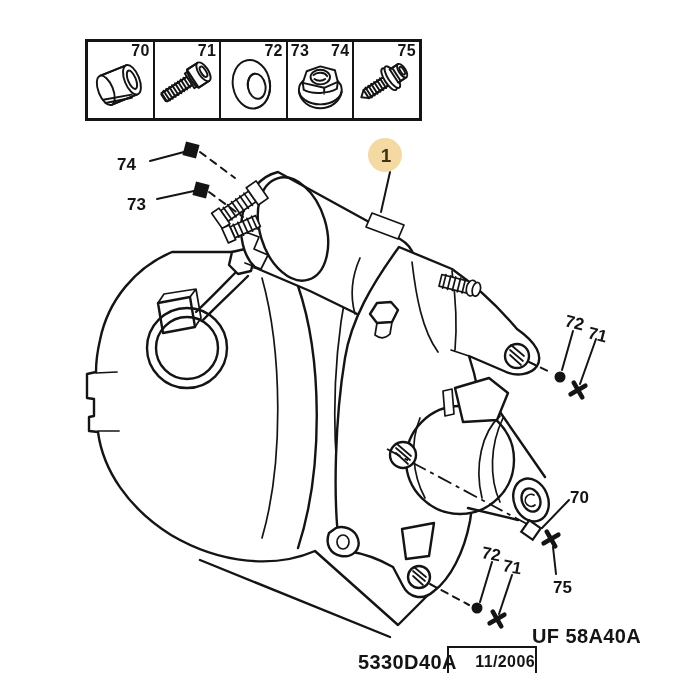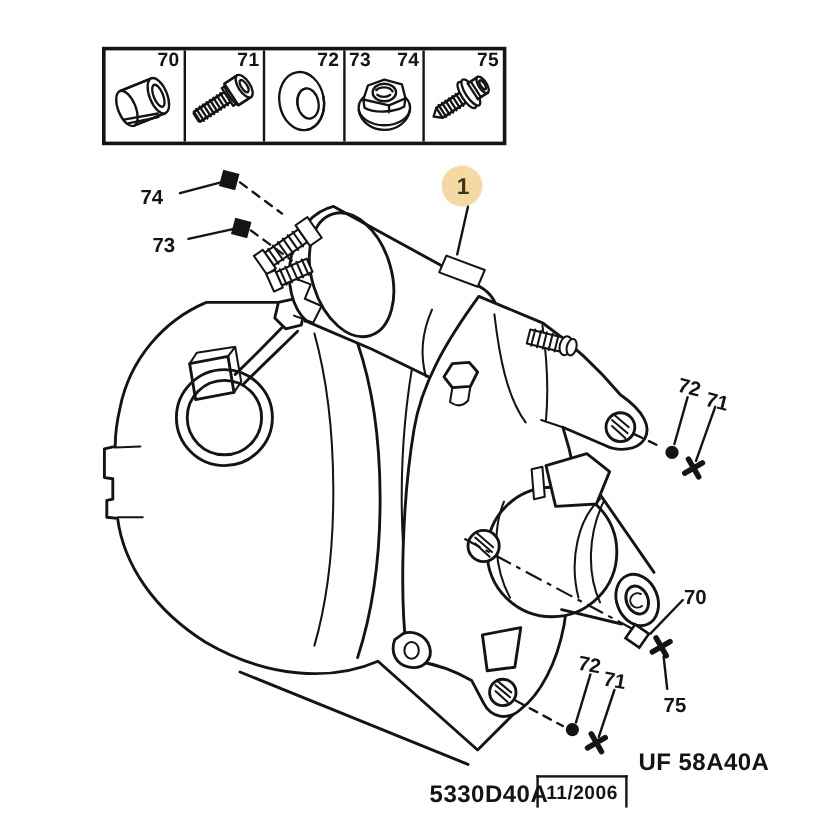--- a/index.html
+++ b/index.html
@@ -23,23 +23,23 @@
   .leader.dashed{stroke-dasharray:7 6;}
   .axisline{stroke:#141414;stroke-width:1.8;fill:none;stroke-dasharray:15 5 4 5;}
   .marker-fill{fill:#141414;stroke:none;}
   .marker-open{fill:#fff;stroke:#141414;stroke-width:2.2;}
   .xmark{stroke:#141414;stroke-width:4.6;stroke-linecap:round;}
   .callout-label{font-family:"Liberation Sans",sans-serif;font-weight:700;font-size:17px;fill:#141414;}
   .hl-text{font-family:"Liberation Sans",sans-serif;font-weight:700;font-size:19px;}
   
   .footer-text{position:absolute;font-weight:700;font-size:20px;color:#141414;letter-spacing:.4px;}
   #footer-num{left:358px;top:651px;}
-  #footer-datebox{position:absolute;left:447px;top:646px;width:76px;height:27px;box-sizing:border-box;
+  #footer-datebox{position:absolute;left:447px;top:646px;width:90px;height:27px;box-sizing:border-box;
                   border-top:2.5px solid #141414;border-left:2.5px solid #141414;border-right:2.5px solid #141414;
-                  text-align:center;font-weight:700;font-size:16px;color:#141414;padding-top:5px;letter-spacing:.4px;}
+                  text-align:right;font-weight:700;font-size:16px;color:#141414;padding-top:5px;letter-spacing:.4px;}
   #footer-ref{left:532px;top:625px;}
   .icon-art path,.icon-art circle,.icon-art ellipse,.icon-art line{stroke:#141414;stroke-width:2;fill:none;stroke-linecap:round;stroke-linejoin:round;}
   .icon-art .fw{fill:#fff;}
 </style>
 </head>
 <body>
 
 <div id="stage">
 
   <svg id="diagram" width="700" height="700" viewBox="0 0 700 700">

